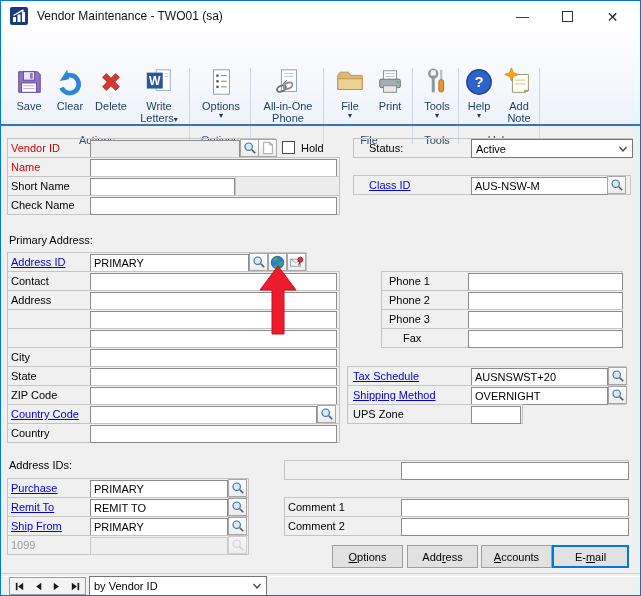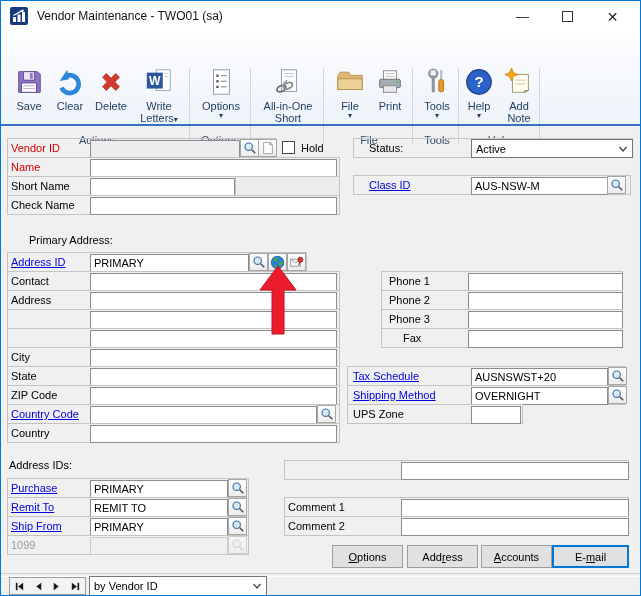--- a/index.html
+++ b/index.html
@@ -138,21 +138,21 @@
     <div class="rbtn" style="left:252px;width:70px;">
       <svg width="30" height="30" viewBox="0 0 32 32">
         <rect x="9" y="3" width="16" height="23" fill="#fff" stroke="#8a9aaa"></rect>
         <line x1="12" y1="7" x2="22" y2="7" stroke="#b9c4cf"></line>
         <line x1="12" y1="10" x2="22" y2="10" stroke="#b9c4cf"></line>
         <path d="M11 18 l4 -4" stroke="#777" stroke-width="1.2"></path>
         <ellipse cx="9" cy="23" rx="5" ry="3" transform="rotate(-25 9 23)" fill="none" stroke="#6e6e6e" stroke-width="2"></ellipse>
         <ellipse cx="16" cy="20" rx="5" ry="3" transform="rotate(-25 16 20)" fill="none" stroke="#8d8d8d" stroke-width="2"></ellipse>
       </svg>
       <span class="rlabel"><span>All-in-One</span><br>
-        <span>Short</span></span>
+        <span>Phone</span></span>
     </div>
     <div class="rsep" style="left:322px;"></div>
 
     <div class="rbtn" style="left:327px;width:44px;">
       <svg width="30" height="30" viewBox="0 0 32 32">
         <path d="M3 9 l2.5 -3.5 h9 l2 3.5 h12.5 v15 h-26 z" fill="#dfb873" stroke="#b5924e"></path>
         <path d="M3 12.5 h26 v11.5 h-26 z" fill="#ecd194" stroke="#b5924e"></path>
       </svg>
       <span class="rlabel">File</span>
       <span class="rcaret">▾</span>
@@ -257,21 +257,21 @@
   <div class="band" style="left:352px;top:174px;width:278px;"></div>
   <span class="flabel link" style="left:368px;top:174px;">Class ID</span>
   <input class="tb" style="left: 470px; top: 176px; width: 137px;" value="AUS-NSW-M">
   <button class="btn18" style="left:606px;top:175px;">
     <svg width="14" height="14" viewBox="0 0 16 16">
       <circle cx="6.5" cy="6.5" r="4.2" fill="#d8eaf6" stroke="#3f6fa5" stroke-width="1.3"></circle>
       <line x1="10" y1="10" x2="14" y2="14" stroke="#555" stroke-width="1.8"></line>
     </svg>
   </button>
 
-  <span class="heading" style="left:8px;top:233px;margin-left:20px;">Primary Address:</span>
+  <span class="heading" style="left:8px;top:233px;">Primary Address:</span>
 
   <div class="band" style="left:6px;top:251px;width:300px;"></div>
   <span class="flabel link" style="left:10px;top:251px;">Address ID</span>
   <input class="tb" style="left: 89px; top: 253px; width: 159px;" value="PRIMARY">
   <button class="btn18" style="left:248px;top:252px;">
     <svg width="14" height="14" viewBox="0 0 16 16">
       <circle cx="6.5" cy="6.5" r="4.2" fill="#d8eaf6" stroke="#3f6fa5" stroke-width="1.3"></circle>
       <line x1="10" y1="10" x2="14" y2="14" stroke="#555" stroke-width="1.8"></line>
     </svg>
   </button>

